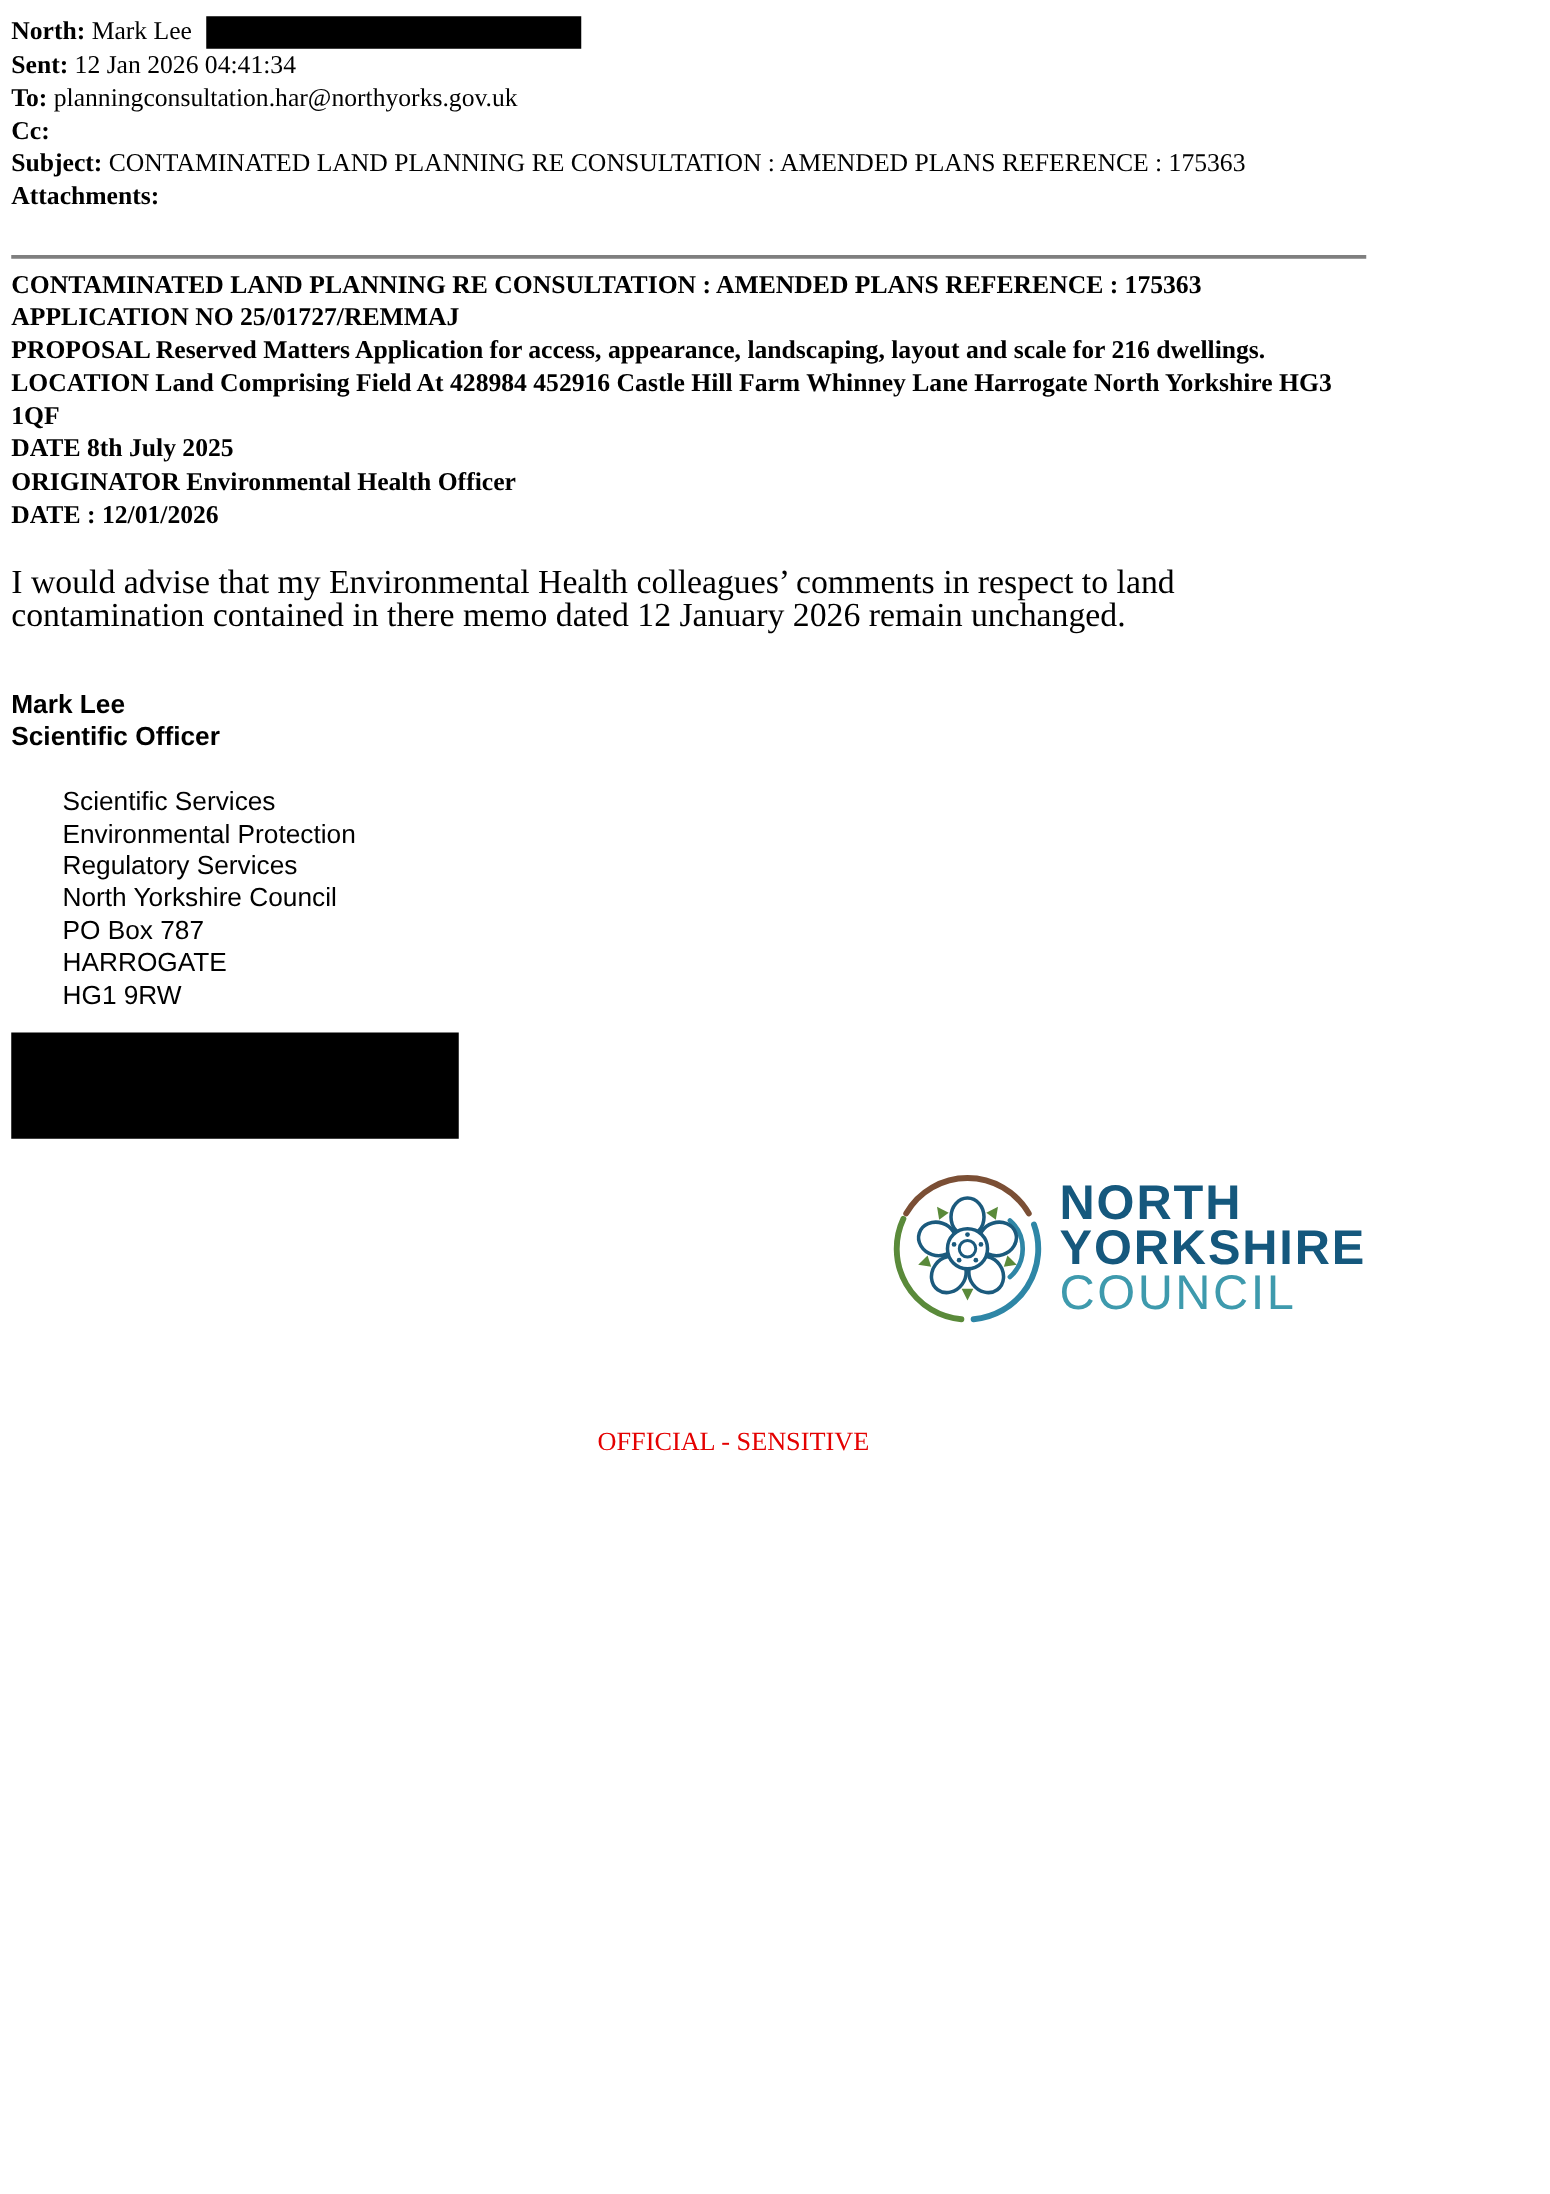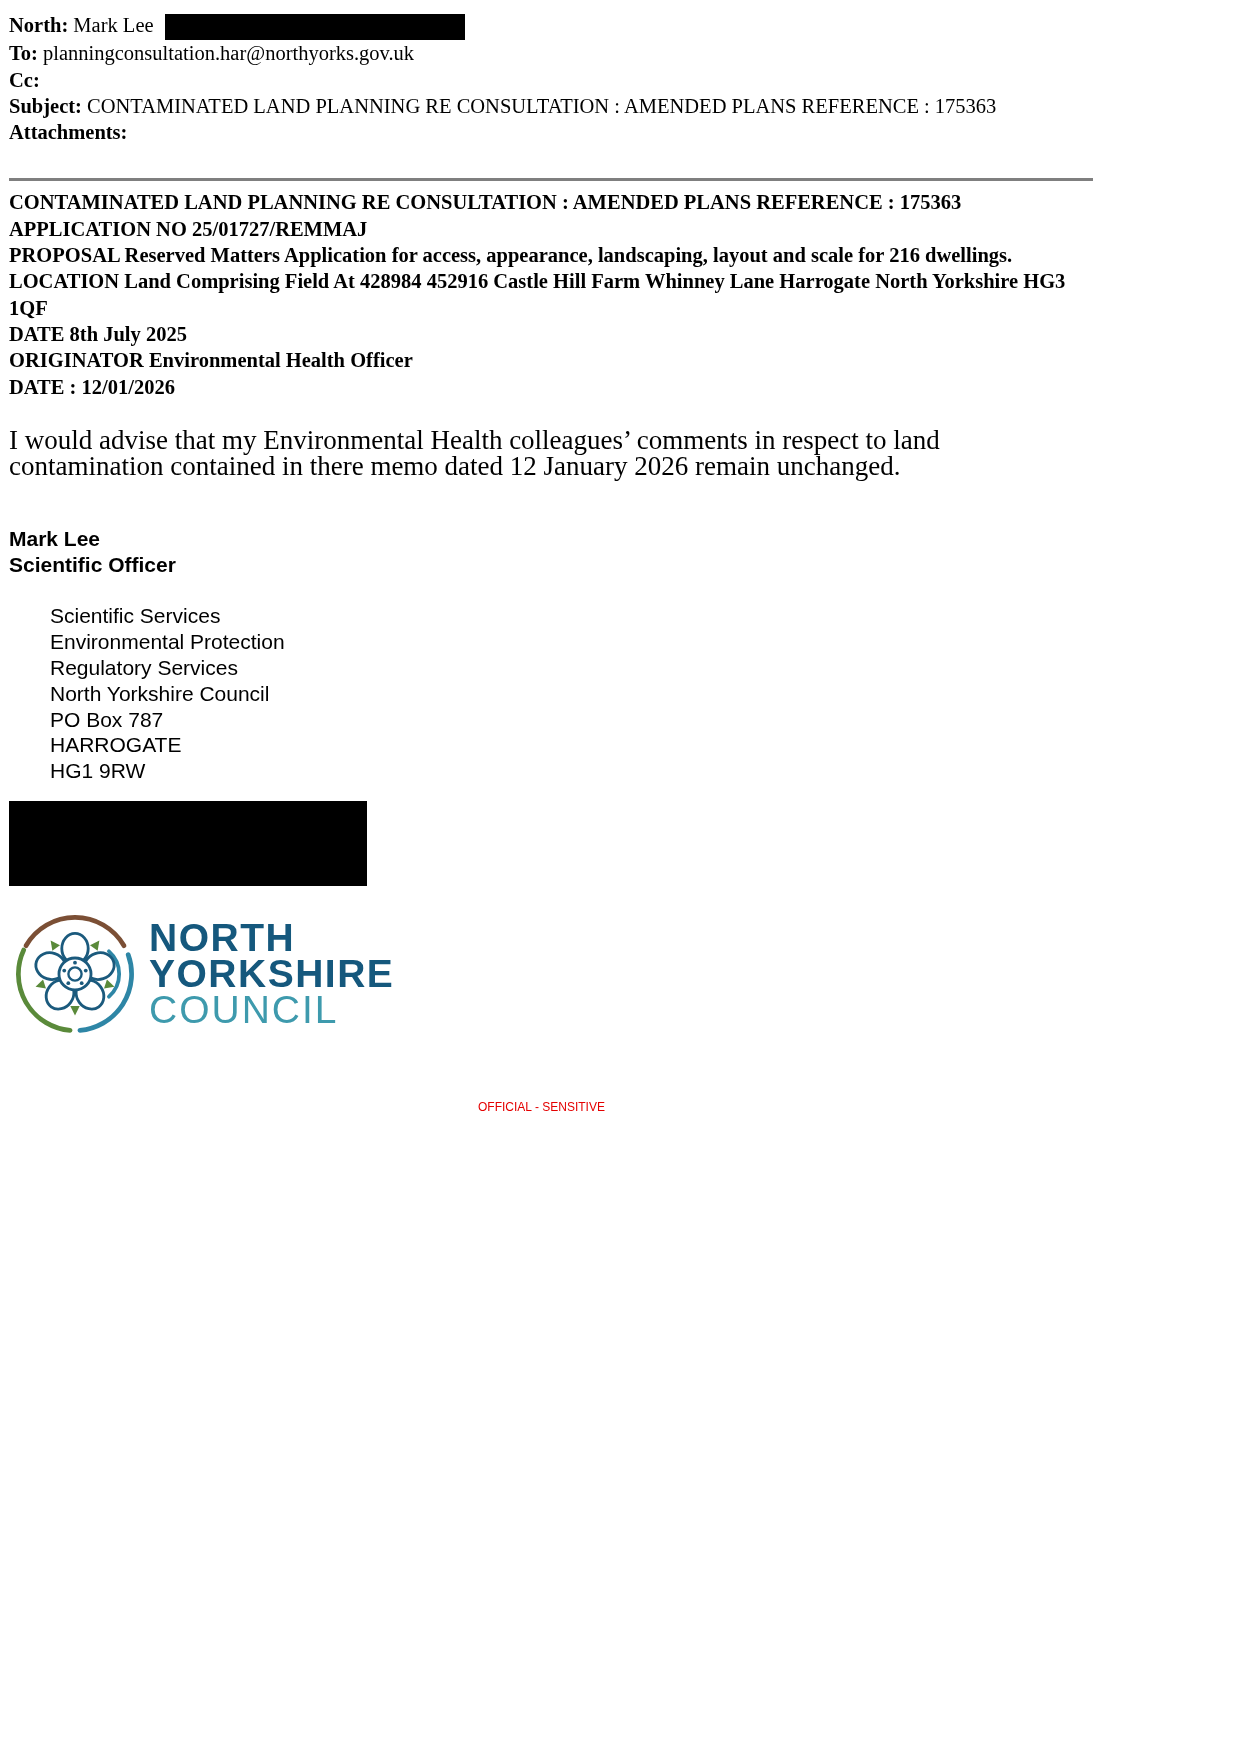--- a/index.html
+++ b/index.html
@@ -35,53 +35,57 @@
 
   
   .sig{font-family:"Liberation Sans", sans-serif;font-size:21px;line-height:25.8px;}
   .sig-name{margin-top:46px;font-weight:bold;}
   .sig-title{font-weight:bold;}
   .addr{margin-top:26px;margin-left:41px;}
 
   .redact-block{width:358px;height:85px;background:#000;margin-top:17px;}
 
   
-  .logo{display:flex;align-items:center;margin-top:22px;}
+  .logo{display:flex;align-items:center;margin-top:22px;justify-content:flex-end;}
   .logo svg{width:132px;height:132px;display:block;}
   .logo-text{
     margin-left:8px;
     font-family:"Liberation Sans", sans-serif;
     font-weight:bold;
     color:#15587d;
     font-size:39px;
     line-height:36px;
     letter-spacing:1.5px;
   }
   .logo-council{color:#3e9aad;font-weight:normal;letter-spacing:2px;}
 
   
   .classification{
-    margin-top:60px;
+    margin-top:76px;
     margin-left:469px;
-    font-family:Liberation Sans, sans-serif;
-    font-size:12px;
+    font-family:Liberation Serif, serif;
+    font-size:21px;
     color:#e40000;
   }
 </style>
 </head>
 <body>
 
 <div class="page">
   <div class="content">
 
     <div class="mail-headers">
       <div>
         <span class="hlabel">North:</span>
         <span>Mark Lee</span>
         <span class="redact-inline"></span>
+      </div>
+      <div>
+        <span class="hlabel">Sent:</span>
+        <span>12 Jan 2026 04:41:34</span>
       </div>
       <div>
         <span class="hlabel">To:</span>
         <span>planningconsultation.har@northyorks.gov.uk</span>
       </div>
       <div>
         <span class="hlabel">Cc:</span>
         <span></span>
       </div>
       <div>

